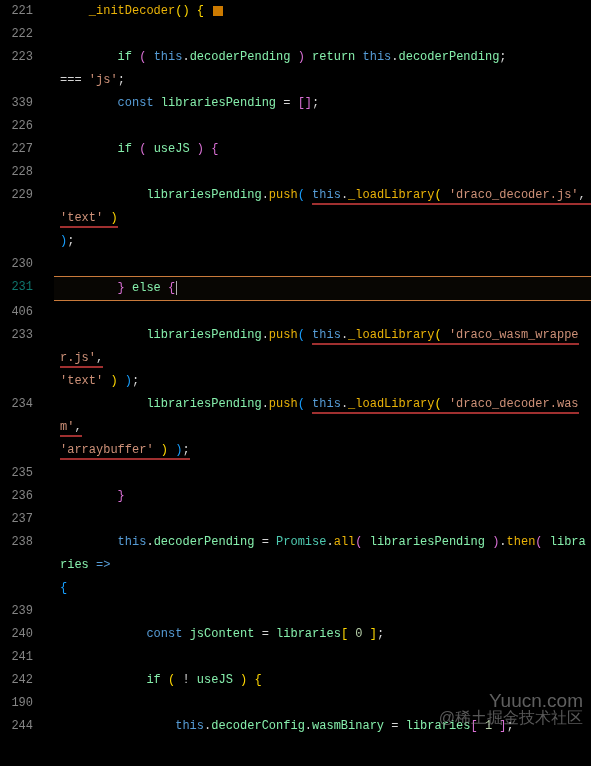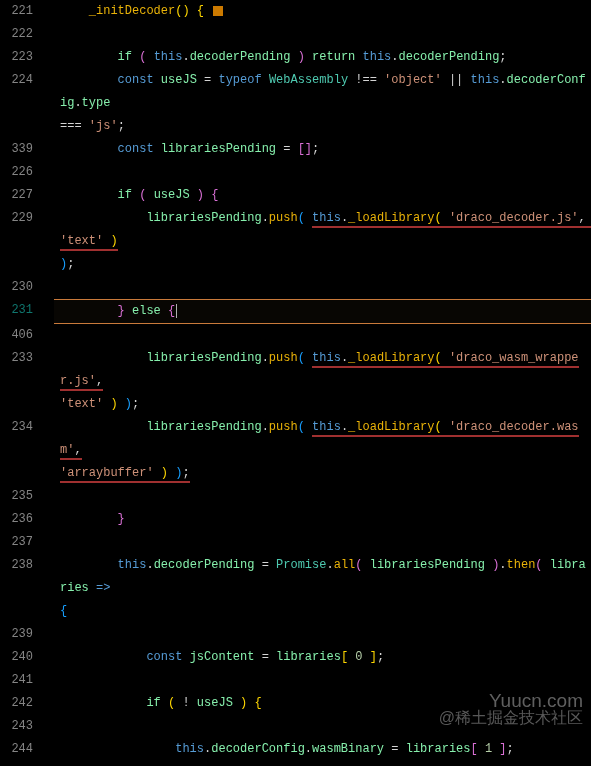--- a/index.html
+++ b/index.html
@@ -97,24 +97,20 @@
   <div class="line">
     <div class="gutter">222</div>
     <div class="code"></div>
   </div>
 
   <div class="line">
     <div class="gutter">223</div>
     <div class="code">        <span class="t-kw">if</span> <span class="t-brace-p">(</span> <span class="t-blue">this</span>.<span class="t-cyan">decoderPending</span> <span class="t-brace-p">)</span> <span class="t-kw">return</span> <span class="t-blue">this</span>.<span class="t-cyan">decoderPending</span>;</div>
   </div>
 
-  <div class="line">
-    <div class="gutter">224</div>
-    <div class="code">        <span class="t-blue">const</span> <span class="t-cyan">useJS</span> = <span class="t-blue">typeof</span> <span class="t-type">WebAssembly</span> !== <span class="t-str">'object'</span> || <span class="t-blue">this</span>.<span class="t-cyan">decoderConfig</span>.<span class="t-cyan">type</span></div>
-  </div>
 
   <div class="line">
     <div class="gutter"></div>
     <div class="code">=== <span class="t-str">'js'</span>;</div>
   </div>
 
   <div class="line">
     <div class="gutter">339</div>
     <div class="code">        <span class="t-blue">const</span> <span class="t-cyan">librariesPending</span> = <span class="t-brace-p">[]</span>;</div>
   </div>
@@ -122,20 +118,24 @@
   <div class="line">
     <div class="gutter">226</div>
     <div class="code"></div>
   </div>
 
   <div class="line">
     <div class="gutter">227</div>
     <div class="code">        <span class="t-kw">if</span> <span class="t-brace-p">(</span> <span class="t-cyan">useJS</span> <span class="t-brace-p">)</span> <span class="t-brace-p">{</span></div>
   </div>
 
+  <div class="line">
+    <div class="gutter">228</div>
+    <div class="code"></div>
+  </div>
 
   <div class="line">
     <div class="gutter">229</div>
     <div class="code">            <span class="t-cyan">librariesPending</span>.<span class="t-yellow">push</span><span class="t-brace-b">(</span> <span class="underline-red"><span class="t-blue">this</span>.<span class="t-yellow">_loadLibrary</span><span class="t-brace-y">(</span> <span class="t-str">'draco_decoder.js'</span>, <span class="t-str">'text'</span> <span class="t-brace-y">)</span></span></div>
   </div>
 
   <div class="line">
     <div class="gutter"></div>
     <div class="code"><span class="t-brace-b">)</span>;</div>
   </div>
@@ -214,21 +214,21 @@
     <div class="gutter">241</div>
     <div class="code"></div>
   </div>
 
   <div class="line">
     <div class="gutter">242</div>
     <div class="code">            <span class="t-kw">if</span> <span class="t-brace-y">(</span> ! <span class="t-cyan">useJS</span> <span class="t-brace-y">)</span> <span class="t-brace-y">{</span></div>
   </div>
 
   <div class="line">
-    <div class="gutter">243</div>
+    <div class="gutter">190</div>
     <div class="code"></div>
   </div>
 
   <div class="line">
     <div class="gutter">244</div>
     <div class="code">                <span class="t-blue">this</span>.<span class="t-cyan">decoderConfig</span>.<span class="t-cyan">wasmBinary</span> = <span class="t-cyan">libraries</span><span class="t-brace-p">[</span> <span class="t-num">1</span> <span class="t-brace-p">]</span>;</div>
   </div>
 
 </div>
 

